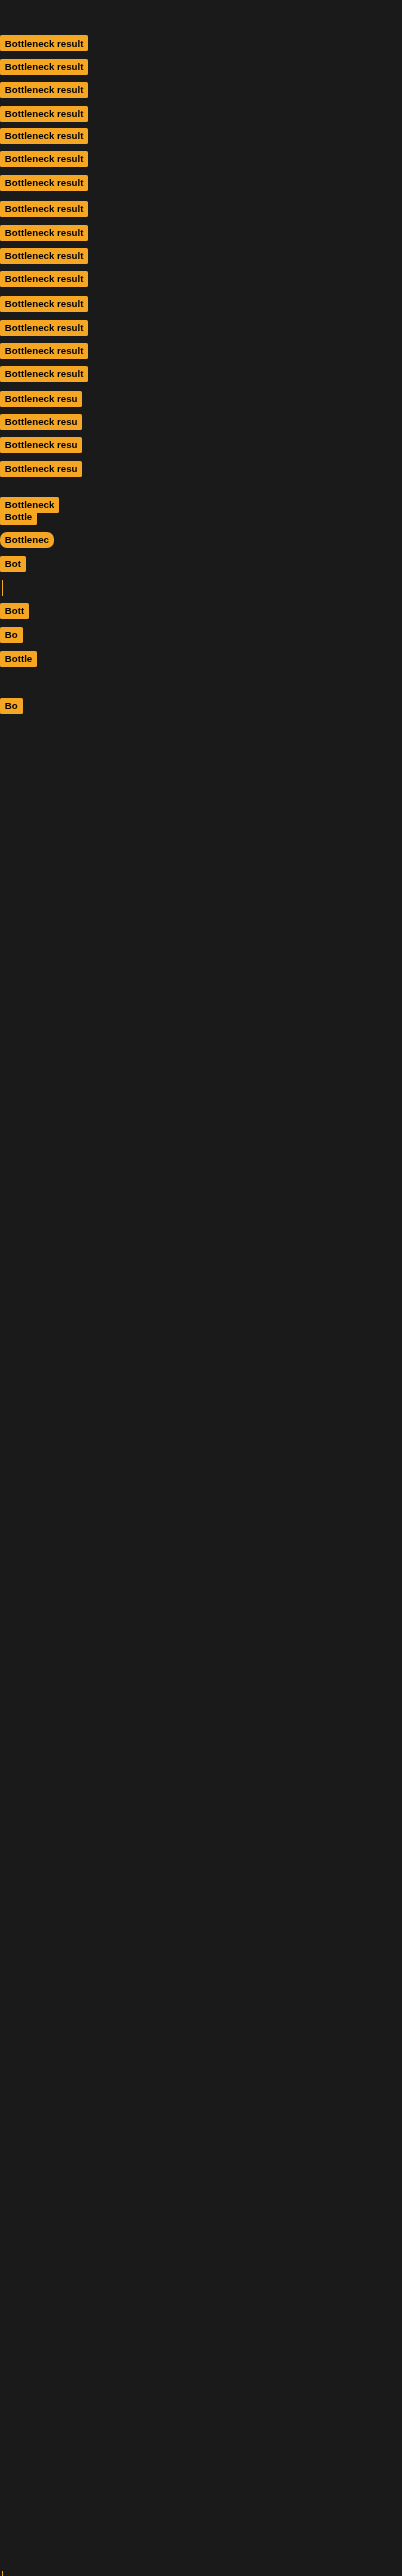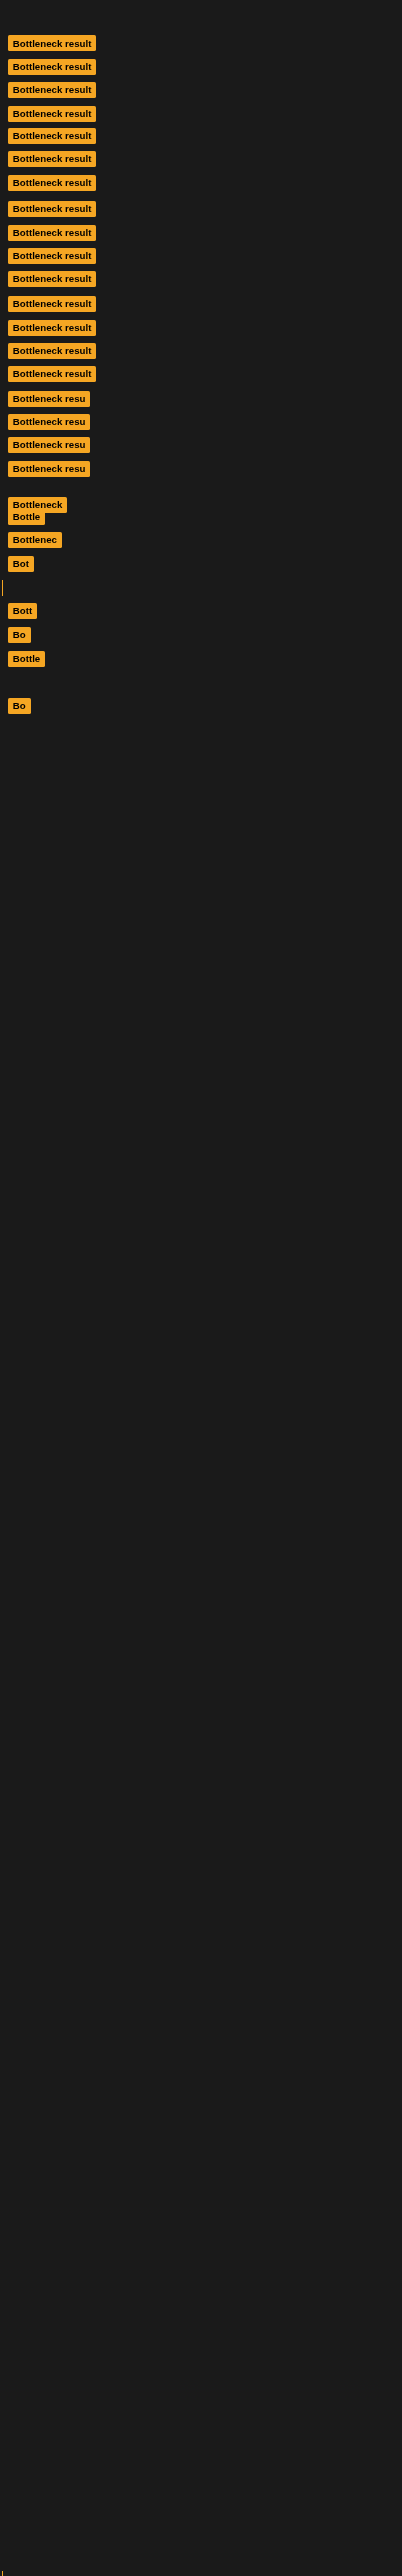--- a/index.html
+++ b/index.html
@@ -27,21 +27,21 @@
       color: #000;
       font-size: 9.7px;
       font-weight: bold;
       padding: 2.4px 4.8px;
       border-radius: 1.6px;
       white-space: nowrap;
       overflow: hidden;
     }
     .badge-row {
       position: absolute;
-      left: 8px;
+      left: 0;
     }
     .cursor-line {
       position: absolute;
       left: 1.6px;
       width: 1.6px;
       height: 16px;
       background-color: #f5a623;
     }
   </style>
 </head>
@@ -64,21 +64,21 @@
     <div class="badge-row" style="top: 283px; max-width: 121px; overflow: hidden;"><span class="badge" style="max-width: 121px; overflow: hidden;">Bottleneck result</span></div>
     <div class="badge-row" style="top: 307px; max-width: 121px; overflow: hidden;"><span class="badge" style="max-width: 121px; overflow: hidden;">Bottleneck result</span></div>
     <div class="badge-row" style="top: 330px; max-width: 119px; overflow: hidden;"><span class="badge" style="max-width: 119px; overflow: hidden;">Bottleneck result</span></div>
     <div class="badge-row" style="top: 353px; max-width: 115px; overflow: hidden;"><span class="badge" style="max-width: 115px; overflow: hidden;">Bottleneck result</span></div>
     <div class="badge-row" style="top: 378px; max-width: 105px; overflow: hidden;"><span class="badge" style="max-width: 105px; overflow: hidden;">Bottleneck resu</span></div>
     <div class="badge-row" style="top: 401px; max-width: 97px; overflow: hidden;"><span class="badge" style="max-width: 97px; overflow: hidden;">Bottleneck resu</span></div>
     <div class="badge-row" style="top: 424px; max-width: 93px; overflow: hidden;"><span class="badge" style="max-width: 93px; overflow: hidden;">Bottleneck resu</span></div>
     <div class="badge-row" style="top: 448px; max-width: 89px; overflow: hidden;"><span class="badge" style="max-width: 89px; overflow: hidden;">Bottleneck resu</span></div>
     <div class="badge-row" style="top: 472px; max-width: 76px; overflow: hidden; margin-top: 12px;"><span class="badge" style="max-width: 76px; overflow: hidden;">Bottleneck</span></div>
     <div class="badge-row" style="top: 496px; max-width: 60px; overflow: hidden;"><span class="badge" style="max-width: 60px; overflow: hidden;">Bottle</span></div>
-    <div class="badge-row" style="top: 519px; max-width: 71px; overflow: hidden;"><span class="badge" style="max-width: 71px; overflow: hidden;">Bottlenec</span></div>
+    <div class="badge-row" style="top: 519px; max-width: 71px; overflow: hidden;"><span class="badge" style="max-width: 71px; overflow: hidden; border-radius: 7px;">Bottlenec</span></div>
     <div class="badge-row" style="top: 543px; max-width: 44px; overflow: hidden;"><span class="badge" style="max-width: 44px; overflow: hidden;">Bot</span></div>
     <div class="badge-row" style="top: 590px; max-width: 44px; overflow: hidden;"><span class="badge" style="max-width: 44px; overflow: hidden;">Bott</span></div>
     <div class="badge-row" style="top: 614px; max-width: 36px; overflow: hidden;"><span class="badge" style="max-width: 36px; overflow: hidden;">Bo</span></div>
     <div class="badge-row" style="top: 638px; max-width: 55px; overflow: hidden;"><span class="badge" style="max-width: 55px; overflow: hidden;">Bottle</span></div>
     <div class="badge-row" style="top: 685px; max-width: 32px; overflow: hidden;"><span class="badge" style="max-width: 32px; overflow: hidden;">Bo</span></div>
     <div class="cursor-line" style="top: 567px;"></div>
     <div class="cursor-line" style="top: 2558px;"></div>
   </div>
 
 

